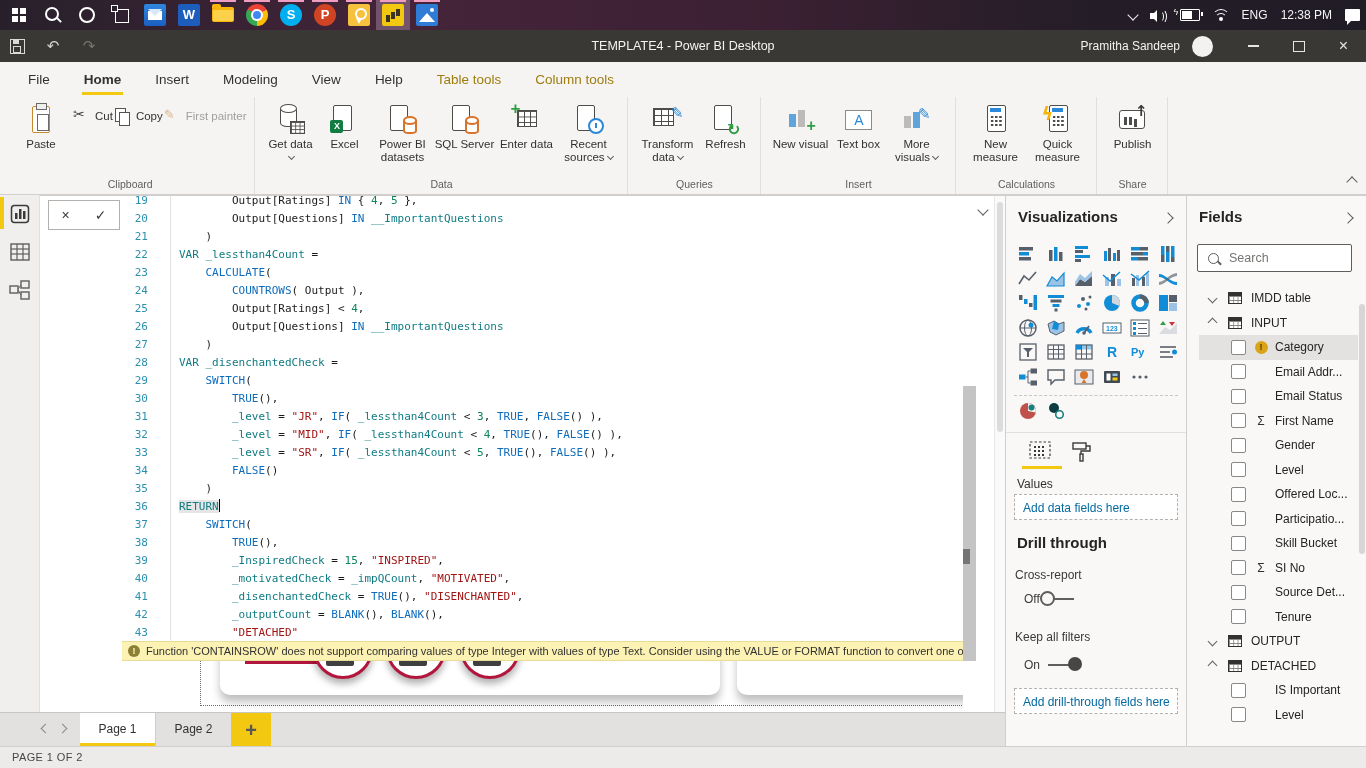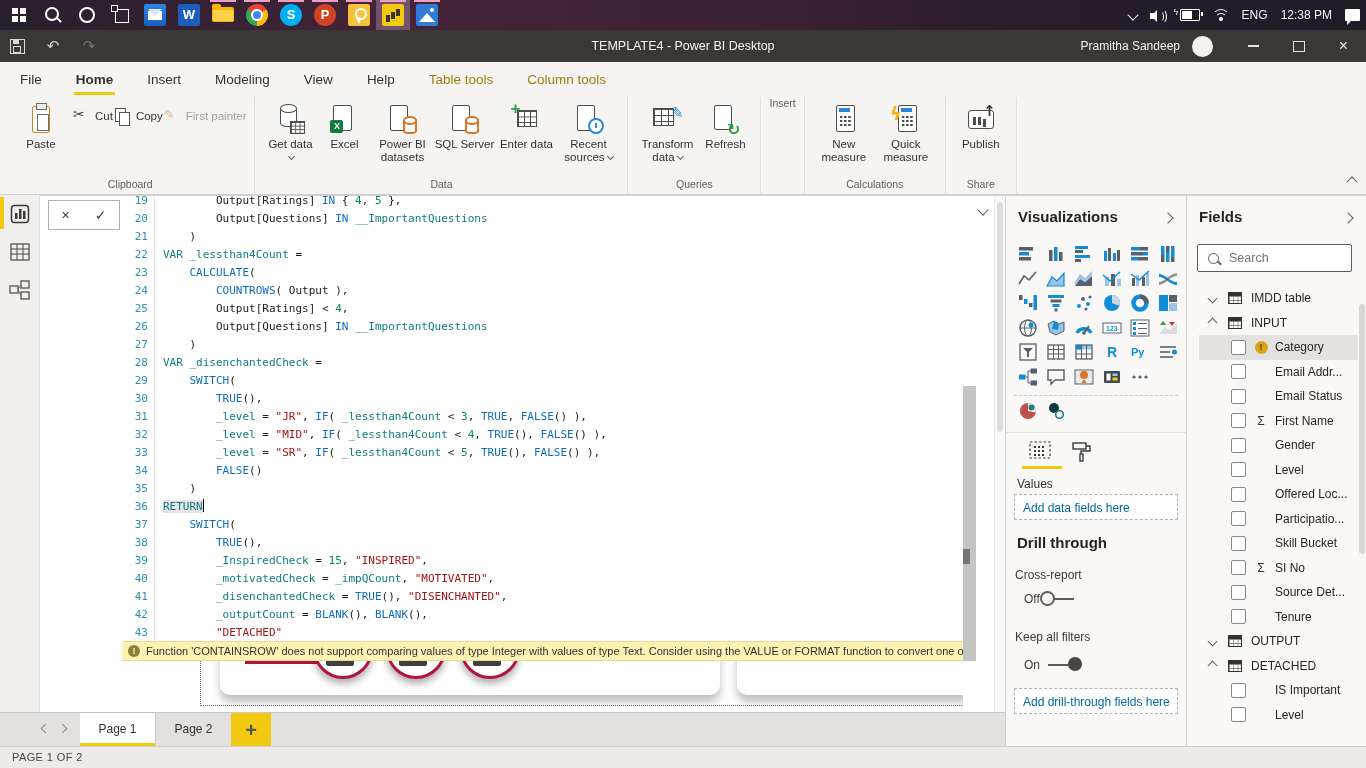--- a/index.html
+++ b/index.html
@@ -79,21 +79,21 @@
   .redo-g{font-size:15px;color:#79766f}
   .tb-title{position:absolute;left:0;right:0;top:0;height:32px;text-align:center;font-size:12.5px;line-height:32px;color:#f5f4f2}
   .tb-right{position:absolute;right:0;top:0;height:32px;display:flex;align-items:center}
   .tb-user{font-size:12px;margin-right:12px}
   .tb-avatar{width:21px;height:21px;border-radius:50%;background:#f3f2f1;margin-right:18px}
   .wbtn{width:45px;height:32px;display:flex;align-items:center;justify-content:center}
   .min-g{width:11px;height:1.5px;background:#e8e6e3}
   .max-g{width:10px;height:9px;border:1.2px solid #e8e6e3}
   .close-g{font-size:16px;color:#e8e6e3;line-height:16px}
   
-  .menubar{position:absolute;left:0;top:62px;width:1366px;height:35px;background:#f6f4f3;display:flex;align-items:center;padding-left:20px;box-sizing:border-box}
+  .menubar{position:absolute;left:0;top:62px;width:1366px;height:35px;background:#f6f4f3;display:flex;align-items:center;padding-left:28px;box-sizing:border-box}
   .mi{font-size:13.5px;color:#323130;margin-right:34px;position:relative;height:35px;line-height:35px}
   .mi.active{font-weight:bold}
   .mi.active::after{content:'';position:absolute;left:-2px;right:-2px;bottom:2px;height:3px;background:#f2c811}
   .mi.ctx{color:#9d7d0e}
   
   .ribbon{position:absolute;left:0;top:97px;width:1366px;height:98px;background:#f6f4f3;border-bottom:1px solid #d1cfcd;box-sizing:border-box}
   #ribbon-groups{display:flex;height:97px;padding-left:6px}
   .rgroup{position:relative;border-right:1px solid #e1dfdd;padding:0 8px;display:flex;flex-direction:column}
   .rbody{display:flex;align-items:flex-start;flex:1}
   .rglabel{text-align:center;font-size:10.5px;color:#605e5c;padding-bottom:4px}
@@ -159,21 +159,21 @@
   .rail-item{position:relative;width:40px;height:38px;display:flex;align-items:center;justify-content:center}
   .rail-item.active::before{content:'';position:absolute;left:0;top:2px;width:4px;height:32px;background:#f2c811}
   
   .editor{position:absolute;left:40px;top:195px;right:361px;bottom:56px;background:#fff;border-top:1px solid #d1cfcd;box-sizing:border-box;overflow:hidden}
   .fx-box{position:absolute;left:8px;top:4px;width:70px;height:28px;background:#fff;border:1px solid #b3b0ad;display:flex;align-items:center;justify-content:space-around;z-index:5}
   .fx-x{font-size:14px;color:#3b3a39}
   .fx-ok{font-size:14px;color:#3b3a39}
   .code{position:absolute;left:82px;top:0;right:42px;bottom:72px;overflow:hidden;font-family:"DejaVu Sans Mono",monospace;font-size:11px}
   #code-lines{position:absolute;left:0;top:-4px;right:0}
   .cl{height:18px;line-height:18px;display:flex;white-space:pre}
-  .ln{width:26px;text-align:right;color:#2b91af;padding-right:6px;border-right:1px solid #e4e2e0;flex:none}
+  .ln{width:26px;text-align:right;color:#2b91af;padding-right:22px;border-right:1px solid #e4e2e0;flex:none}
   .lt{padding-left:8px}
   .p{color:#1b1b1b}.k{color:#0f7b83}.v{color:#0f7b83}.f{color:#0f6cbd}.o{color:#0f6cbd}.s{color:#a31515}.n{color:#098658}
   .sel{background:#e5e5e5}
   .cursor{display:inline-block;width:1.5px;height:13px;background:#000;vertical-align:-2px}
   .errorbar{position:absolute;left:82px;right:42px;top:445px;height:20px;background:#fbf2b4;border-top:1px solid #e6dc96;border-bottom:1px solid #e6dc96;box-sizing:border-box;display:flex;align-items:center;gap:6px;padding:0 6px;font-size:11px;color:#323130;white-space:nowrap;overflow:hidden;z-index:4}
   .warn-ic{flex:none;width:12px;height:12px;border-radius:50%;background:#8d8035;color:#fdf6cf;font:bold 9px/12px "Liberation Sans",sans-serif;text-align:center}
   .canvas-sliver{position:absolute;left:82px;right:42px;top:465px;bottom:0;background:#fff;overflow:hidden}
   .sel-rect{position:absolute;left:78px;width:800px;top:-20px;height:63px;border:1.5px dotted #6b6b6b}
   .vcard{position:absolute;background:#fff;border-radius:10px;box-shadow:0 7px 9px rgba(0,0,0,.25)}
   .crimson-bar{position:absolute;left:123px;top:0;width:80px;height:3px;background:#b3163c;z-index:3}
@@ -458,20 +458,40 @@
           <div class="rbtn">
             <div class="ricon ri-refresh">
               <i></i>
             </div>
             <div class="rlab">Refresh</div>
           </div>
         </div>
         <div class="rglabel">Queries</div>
       </div>
       <div class="rgroup">
+        <div class="rbody">
+          <div class="rbtn wide">
+            <div class="ricon ri-new-visual">
+              <i></i>
+            </div>
+            <div class="rlab">New visual</div>
+          </div>
+          <div class="rbtn">
+            <div class="ricon ri-text-box">
+              <i></i>
+            </div>
+            <div class="rlab">Text box</div>
+          </div>
+          <div class="rbtn wide">
+            <div class="ricon ri-more-visuals">
+              <i></i>
+            </div>
+            <div class="rlab">More visuals<span class="chv down tiny"></span></div>
+          </div>
+        </div>
         <div class="rglabel">Insert</div>
       </div>
       <div class="rgroup">
         <div class="rbody">
           <div class="rbtn wide">
             <div class="ricon ri-new-measure">
               <i></i>
             </div>
             <div class="rlab">New measure</div>
           </div>

